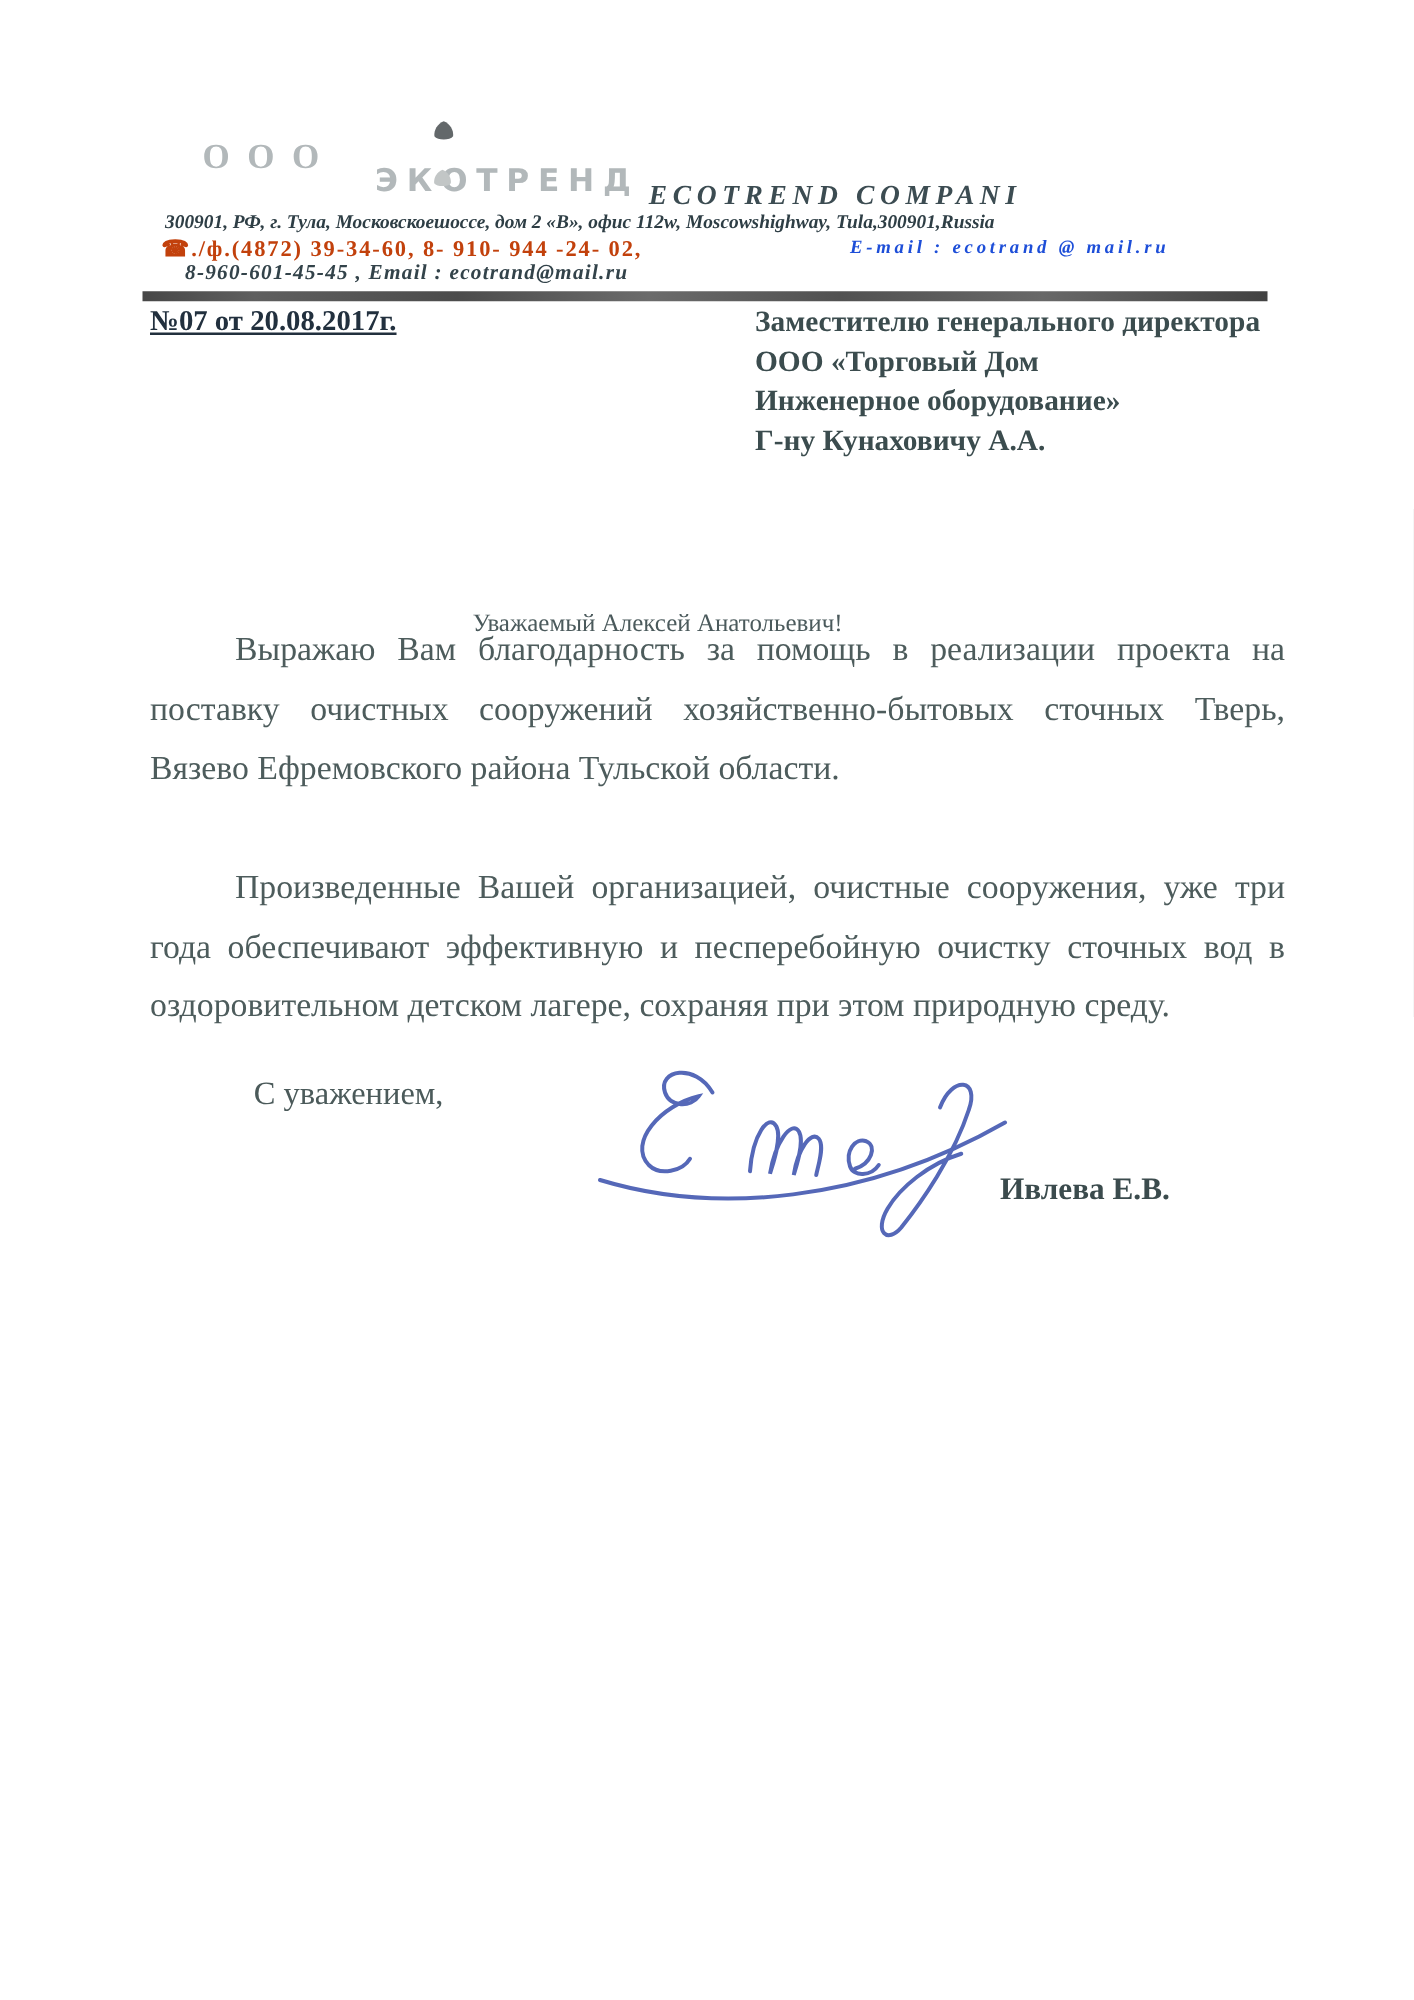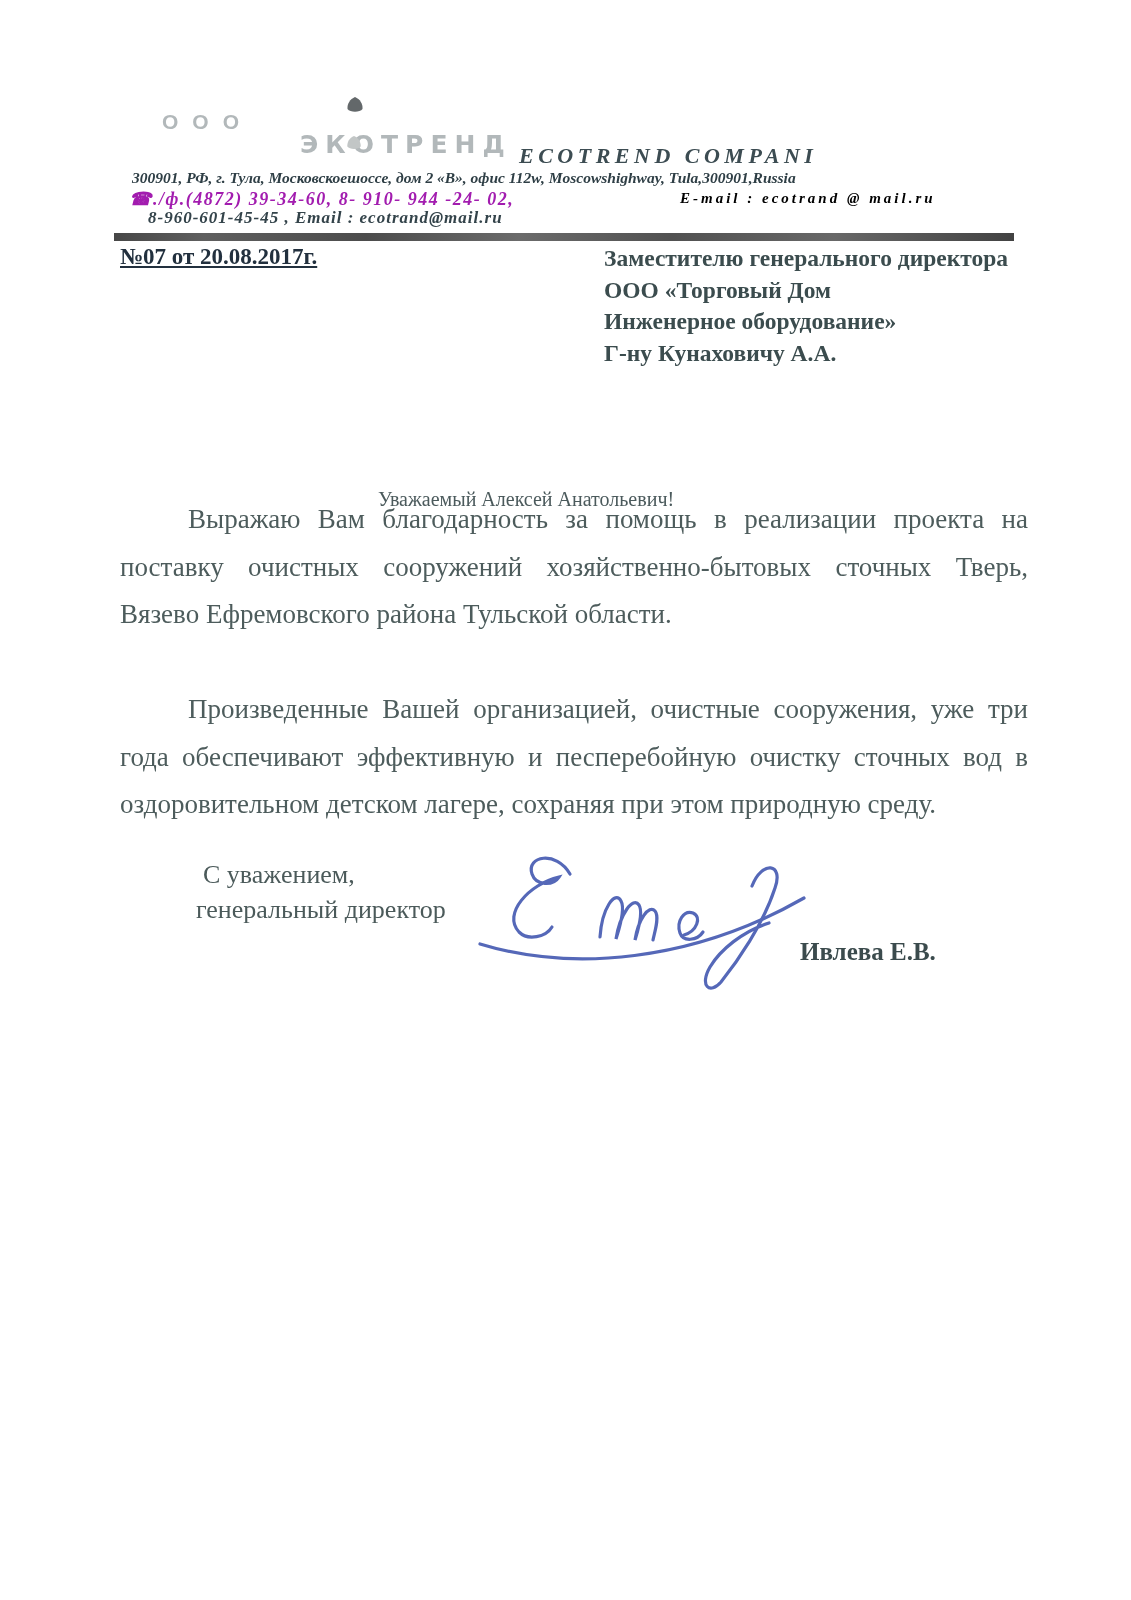--- a/index.html
+++ b/index.html
@@ -5,22 +5,22 @@
   html,body{margin:0;padding:0;background:#e8e8e8;}
   .page{
     position:relative;width:1131px;height:1600px;margin:0 auto;
     background:#ffffff;overflow:hidden;
     font-family:"Liberation Serif","DejaVu Serif",serif;
     color:#4d5c5c;
   }
   
   .logo-ooo{
     position:absolute;left:162px;top:110px;
-    font-family:Liberation Sans, sans-serif;
-    font-size:21px;font-weight:600;letter-spacing:14px;color:#b2b8ba;text-align:center;
+    font-family:Liberation Serif, serif;
+    font-size:28px;font-weight:600;letter-spacing:14px;color:#b2b8ba;text-align:center;
   }
   .logo-name{
     position:absolute;left:300px;top:108px;
     font-family:"DejaVu Sans","Liberation Sans",sans-serif;
     font-size:25px;font-weight:600;letter-spacing:7px;color:#b2b8ba;margin-top:22px;
   }
   .shell{position:absolute;left:344px;}
   .shell.top{top:96px;}
   .shell.bottom{top:135px;}
   .company-en{
@@ -28,27 +28,27 @@
     font-size:22px;font-style:italic;font-weight:bold;
     letter-spacing:4.5px;color:#3c4c52;white-space:nowrap;
   }
   .address-line{
     position:absolute;left:132px;top:169px;
     font-size:15.5px;font-style:italic;font-weight:bold;
     color:#2e3e45;white-space:nowrap;
   }
   .phone-line1{
     position:absolute;left:129px;top:188px;
-    font-size:18px;font-style:italic;font-weight:bold;
-    letter-spacing:1.5px;color:#a21caf;white-space:nowrap;
+    font-size:18px;font-weight:bold;
+    letter-spacing:1.5px;color:#c2410c;white-space:nowrap;
   }
   .email-right{
     position:absolute;left:680px;top:190px;
     font-size:15px;font-style:italic;font-weight:bold;
-    letter-spacing:3px;color:#000000;white-space:nowrap;
+    letter-spacing:3px;color:#1d4ed8;white-space:nowrap;
   }
   .phone-line2{
     position:absolute;left:148px;top:208px;
     font-size:17px;font-style:italic;font-weight:bold;
     letter-spacing:1px;color:#33434a;white-space:nowrap;
   }
   .rule-bar{
     position:absolute;left:114px;top:233px;width:900px;height:8px;
     background:linear-gradient(90deg,#474747 0%,#5f5f5f 10%,#4c4c4c 28%,#6b6b6b 45%,#515151 62%,#686868 80%,#424242 100%);
   }
@@ -138,21 +138,20 @@
     <div class="lastline">Вязево Ефремовского района Тульской области.</div>
   </div>
 
   <div class="para p2">
     <div class="jline indent">Произведенные Вашей организацией, очистные сооружения, уже три</div>
     <div class="jline">года обеспечивают эффективную и песперебойную очистку сточных вод в</div>
     <div class="lastline">оздоровительном детском лагере, сохраняя при этом природную среду.</div>
   </div>
 
   <div class="closing">С уважением,</div>
-  <div class="sign-title">генеральный директор</div>
   <div class="sign-name">Ивлева Е.В.</div>
 
   <svg class="signature-svg" width="390" height="155" viewBox="0 0 390 155" fill="none" stroke="#5568b8" stroke-width="3.2" stroke-linecap="round">
     <path d="M118,34 C104,10 74,16 80,34 C84,46 101,46 107,37 C77,44 50,74 67,92 C76,101 94,97 100,87"></path>
     <path d="M28,104 C120,132 240,122 352,58"></path>
     <path d="M148,97 C150,68 163,50 169,61 C174,70 166,92 164,99 C168,74 181,56 187,65 C192,73 185,93 183,100 C186,80 197,64 203,71 C208,77 202,94 201,100"></path>
     <path d="M232,95 C245,91 250,77 241,73 C232,70 224,81 228,93 C231,102 245,101 251,92"></path>
     <path d="M300,46 C310,20 332,23 323,48 C311,85 285,122 269,142 C258,155 247,146 258,127 C268,110 291,91 317,83"></path>
   </svg>
 

